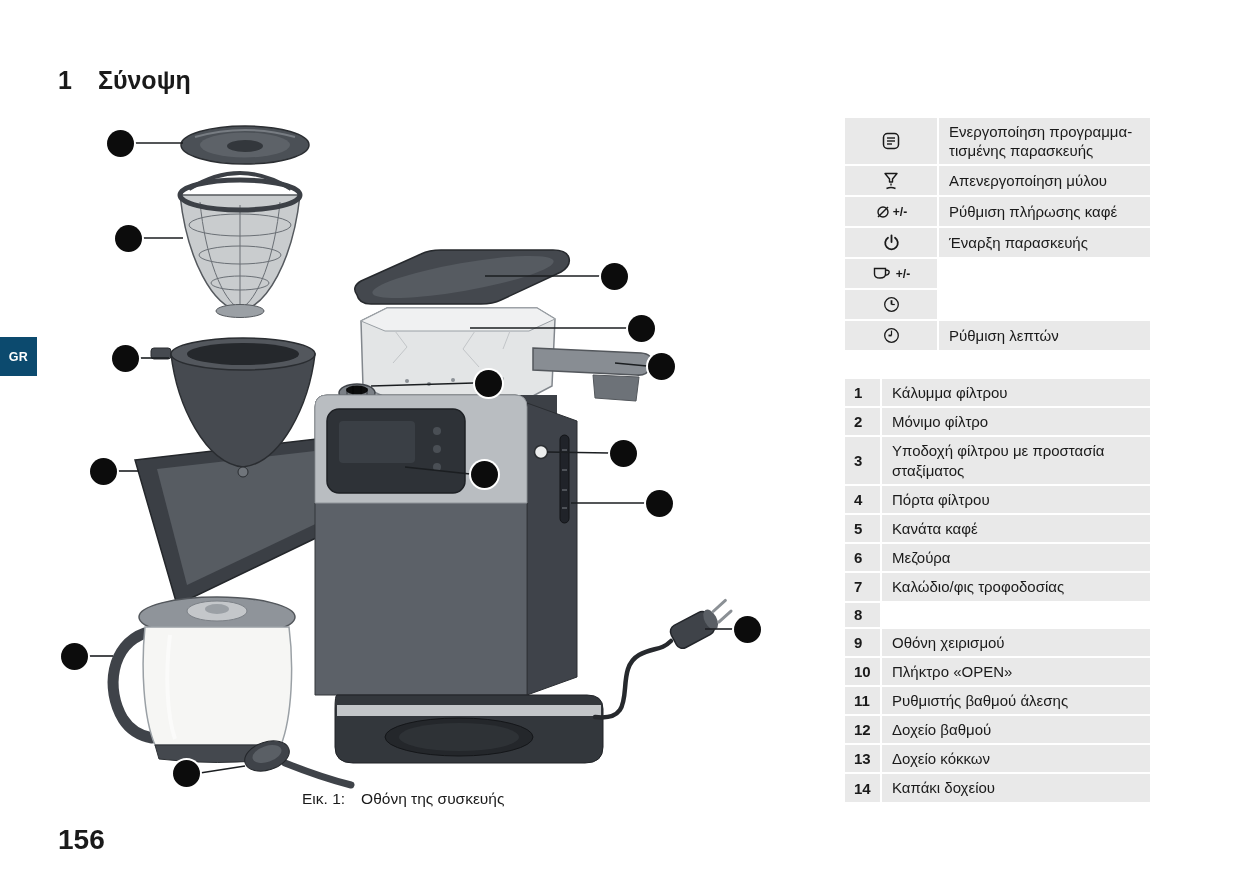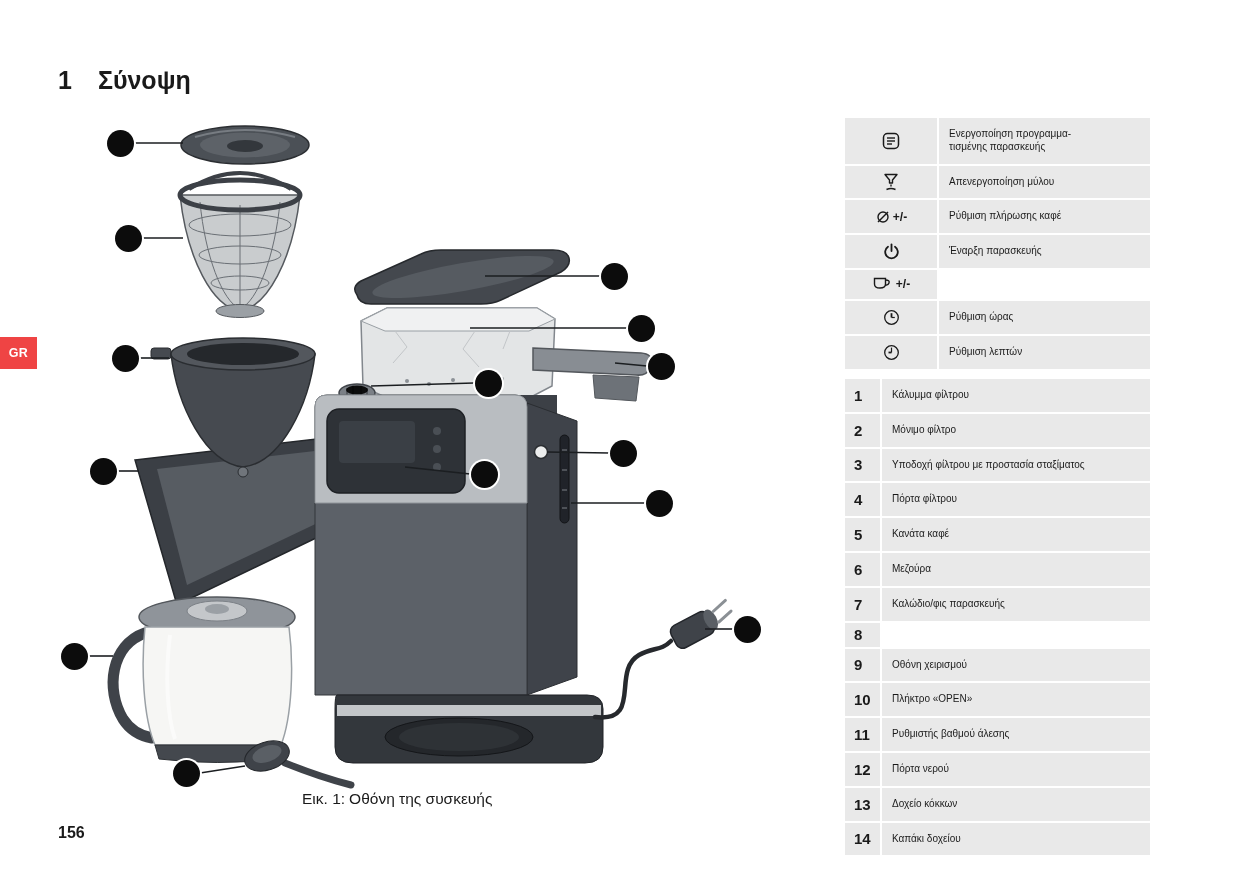--- a/index.html
+++ b/index.html
@@ -3,41 +3,41 @@
 <meta charset="utf-8">
 <style>
   html,body { margin:0; padding:0; }
   body {
     width:1241px; height:875px; position:relative; overflow:hidden;
     background:#ffffff; color:#1a1a1a;
     font-family:"Liberation Sans","DejaVu Sans",sans-serif;
   }
   .page-title { position:absolute; left:58px; top:66px; display:flex; gap:26px;
     font-size:25px; font-weight:bold; }
-  .gr-tab { position:absolute; left:0; top:337px; width:37px; height:32px;
-    background:#ef4444; color:#fff; font-size:12.5px; font-weight:bold;
+  .gr-tab { position:absolute; left:0; top:337px; width:37px; height:39px;
+    background:#0c4a6e; color:#fff; font-size:12.5px; font-weight:bold;
     display:flex; align-items:center; justify-content:center; letter-spacing:.5px; }
-  .page-number { position:absolute; left:58px; top:824px; font-size:16px; font-weight:bold; }
+  .page-number { position:absolute; left:58px; top:824px; font-size:28px; font-weight:bold; }
 
   .diagram { position:absolute; left:55px; top:105px; width:700px; height:690px; }
   .callout { position:absolute; width:27px; height:27px; border-radius:50%;
     background:#0c0c0c; color:#fff; font-weight:bold; font-size:15px;
     display:flex; align-items:center; justify-content:center;
     box-shadow:0 0 0 2px #ffffff; z-index:5; }
   .caption { position:absolute; left:302px; top:790px; font-size:15.5px; }
-  .caption .cap-label { margin-right:4px; }
+  .caption .cap-label { margin-right:16px; }
 
   .side-table { position:absolute; left:845px; width:305px; }
   .buttons-table { top:118px; }
   .parts-table  { top:379px; }
   .trow { display:flex; margin-bottom:2px; }
   .cell { background:#e9e9e9; }
   .icon-cell { width:92px; min-width:92px; display:flex; align-items:center;
     justify-content:center; gap:2px; border-right:2px solid #fff; font-size:14px; }
-  .label-cell { flex:1; padding:10px 10px; font-size:10px; line-height:1.28;
+  .label-cell { flex:1; padding:4px 10px; font-size:15px; line-height:1.28;
     display:flex; align-items:center; white-space:pre-line; }
   .num-cell { width:26px; min-width:26px; font-weight:bold; font-size:15px;
     display:flex; align-items:center; padding-left:9px; border-right:2px solid #fff; }
   .buttons-table .trow { min-height:29px; }
   .parts-table .trow { min-height:24px; }
   .icon-suffix { font-size:12px; font-weight:bold; margin-left:2px; }
   .icon-wrap { display:flex; align-items:center; }
 </style>
 </head>
 <body>
@@ -278,21 +278,20 @@
     <div class="trow">
       <div class="cell icon-cell">
         <span class="icon-wrap">
           <svg width="17" height="17" viewBox="0 0 17 17">
             <circle cx="8.5" cy="8.5" r="6.8" stroke="#1a1a1a" fill="none" stroke-width="1.3"></circle>
             <line x1="8.5" y1="8.5" x2="8.5" y2="4.2" stroke="#1a1a1a" stroke-width="1.8"></line>
             <line x1="8.5" y1="8.5" x2="11.8" y2="8.5" stroke="#1a1a1a" stroke-width="1.2"></line>
           </svg>
         </span>
       </div>
-      <div class="cell label-cell">Ρύθμιση ώρας</div>
     </div>
     <div class="trow">
       <div class="cell icon-cell">
         <span class="icon-wrap">
           <svg width="17" height="17" viewBox="0 0 17 17">
             <circle cx="8.5" cy="8.5" r="6.8" stroke="#1a1a1a" fill="none" stroke-width="1.3"></circle>
             <line x1="8.5" y1="8.5" x2="8.5" y2="3.6" stroke="#1a1a1a" stroke-width="1.2"></line>
             <line x1="8.5" y1="8.5" x2="5.5" y2="8.5" stroke="#1a1a1a" stroke-width="1.8"></line>
           </svg>
         </span>
@@ -322,40 +321,40 @@
     <div class="trow">
       <div class="cell num-cell">5</div>
       <div class="cell label-cell">Κανάτα καφέ</div>
     </div>
     <div class="trow">
       <div class="cell num-cell">6</div>
       <div class="cell label-cell">Μεζούρα</div>
     </div>
     <div class="trow">
       <div class="cell num-cell">7</div>
-      <div class="cell label-cell">Καλώδιο/φις παρασκευής</div>
+      <div class="cell label-cell">Καλώδιο/φις τροφοδοσίας</div>
     </div>
     <div class="trow">
       <div class="cell num-cell">8</div>
     </div>
     <div class="trow">
       <div class="cell num-cell">9</div>
       <div class="cell label-cell">Οθόνη χειρισμού</div>
     </div>
     <div class="trow">
       <div class="cell num-cell">10</div>
       <div class="cell label-cell">Πλήκτρο «OPEN»</div>
     </div>
     <div class="trow">
       <div class="cell num-cell">11</div>
       <div class="cell label-cell">Ρυθμιστής βαθμού άλεσης</div>
     </div>
     <div class="trow">
       <div class="cell num-cell">12</div>
-      <div class="cell label-cell">Πόρτα νερού</div>
+      <div class="cell label-cell">Δοχείο βαθμού</div>
     </div>
     <div class="trow">
       <div class="cell num-cell">13</div>
       <div class="cell label-cell">Δοχείο κόκκων</div>
     </div>
     <div class="trow">
       <div class="cell num-cell">14</div>
       <div class="cell label-cell">Καπάκι δοχείου</div>
     </div>
   </div>

